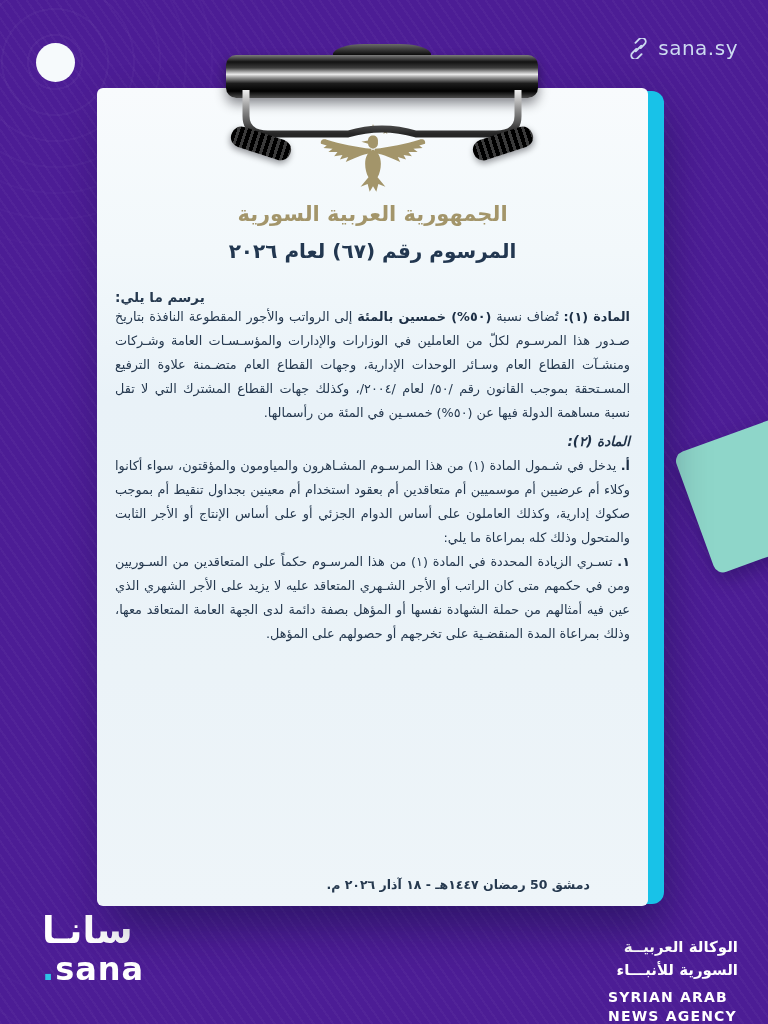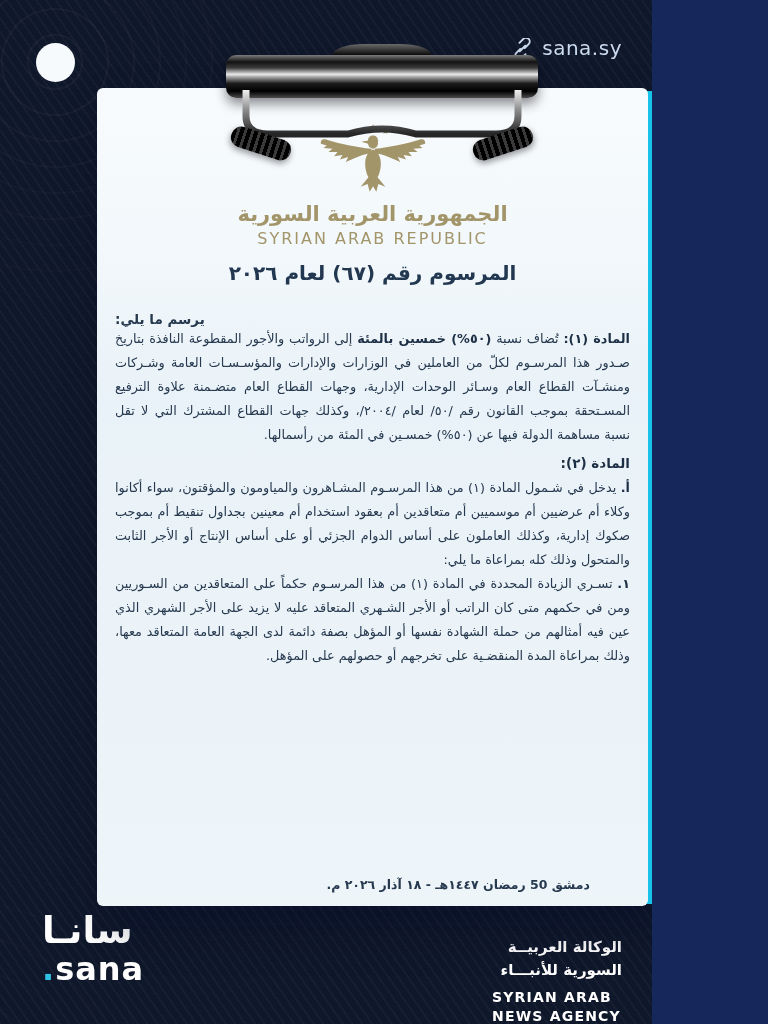--- a/index.html
+++ b/index.html
@@ -1,18 +1,18 @@
 <!DOCTYPE html>
 <html lang="ar"><head>
 <meta charset="utf-8">
 <style>
   * { margin:0; padding:0; box-sizing:border-box; }
   html,body { width:768px; height:1024px; overflow:hidden; }
   body { font-family:"DejaVu Sans", sans-serif; background:#16275c; }
-  .canvas { position:relative; width:652px; height:1024px; background:#0f172a; overflow:hidden; }
+  .canvas { position:relative; width:768px; height:1024px; background:#4c1d95; overflow:hidden; }
 
   
   .stripes { position:absolute; inset:0;
     background:repeating-linear-gradient(55deg, rgba(255,255,255,0.03) 0 2px, transparent 2px 8px); }
   .ripples-top { position:absolute; left:0; top:0; width:300px; height:300px; opacity:.75;
     background:repeating-radial-gradient(circle at 55px 62px, rgba(255,255,255,0.055) 0 2px, transparent 2px 26px);
     -webkit-mask-image:radial-gradient(circle at 55px 62px, #000 0%, transparent 78%);
     mask-image:radial-gradient(circle at 55px 62px, #000 0%, transparent 78%); }
   .ripples-bottom { position:absolute; left:-60px; bottom:-80px; width:340px; height:300px; opacity:.4;
     background:repeating-radial-gradient(circle at 30px 270px, rgba(255,255,255,0.05) 0 2px, transparent 2px 34px);
@@ -53,21 +53,21 @@
   
   .emblem { display:flex; justify-content:center; }
   .country-ar { text-align:center; color:#a3956a; font-weight:bold; font-size:21px; margin-top:2px; }
   .country-en { text-align:center; color:#a3956a; font-size:16px; letter-spacing:2px; margin-top:3px; }
   .decree-title { text-align:center; color:#223750; font-weight:bold; font-size:20px; margin-top:13px; direction:rtl; }
   .preamble { direction:rtl; text-align:right; color:#26394f; font-weight:bold; font-size:12.5px;
     line-height:22px; margin-top:15px; }
   .lead { direction:rtl; text-align:left; color:#26394f; font-weight:bold; font-size:13.5px; margin-top:26px; }
   .body-par { direction:rtl; text-align:justify; color:#26394f; font-size:12.8px; line-height:24px; }
   .body-par b { color:#1d2f45; }
-  .art-label { direction:rtl; text-align:right; color:#1d2f45; font-weight:bold; font-size:13.5px; line-height:26px; margin-top:3px; }
+  .art-label { direction:rtl; text-align:right; color:#1d2f45; font-weight:bold; font-size:13.5px; line-height:26px; margin-top:3px;font-style:italic; }
   .dateline { direction:rtl; text-align:right; padding-left:6px; padding-right:40px; color:#26394f;
     font-weight:bold; font-size:12.5px; margin-top:auto; }
 
   
   .sana-logo { position:absolute; left:42px; top:912px; color:#fff; line-height:1; }
   .sana-logo .ar { font-size:37px; font-weight:bold; letter-spacing:2px; }
   .sana-logo .en { font-size:32px; font-weight:bold; margin-top:4px; letter-spacing:1px; }
   .sana-logo .cyan-dot { color:#2fc2e5; }
   .agency { position:absolute; right:30px; top:936px; color:#fff; width:130px; }
   .agency .ar { direction:rtl; text-align:right; font-weight:bold; font-size:15px; line-height:1.5; }
@@ -103,21 +103,20 @@
           <polygon points="55,5 55.9,7.8 58.8,7.8 56.5,9.5 57.4,12.2 55,10.5 52.6,12.2 53.5,9.5 51.2,7.8 54.1,7.8"></polygon>
           <polygon points="70,0 70.9,2.8 73.8,2.8 71.5,4.5 72.4,7.2 70,5.5 67.6,7.2 68.5,4.5 66.2,2.8 69.1,2.8"></polygon>
           <polygon points="85,5 85.9,7.8 88.8,7.8 86.5,9.5 87.4,12.2 85,10.5 82.6,12.2 83.5,9.5 81.2,7.8 84.1,7.8"></polygon>
           <path d="M68,30 C50,28 30,24 14,19 C9,17.5 6,20 7,24 L14,26 L10,29 L21,30 L16,34 L27,34 L23,39 L33,37.5 L30,43 L40,40 L37,46 L46,42 L52,39.5 C57,37.5 62,36 68,35.5 Z"></path>
           <path transform="matrix(-1,0,0,1,140,0)" d="M68,30 C50,28 30,24 14,19 C9,17.5 6,20 7,24 L14,26 L10,29 L21,30 L16,34 L27,34 L23,39 L33,37.5 L30,43 L40,40 L37,46 L46,42 L52,39.5 C57,37.5 62,36 68,35.5 Z"></path>
           <path d="M70,14 C66.5,14 64,16.5 64,20 L56,21.5 L64,24 C64,27 66.5,29.5 70,30 C73.5,29.5 76,27 76,24 L76,20 C76,16.5 73.5,14 70,14 Z M70,31 C64,33.5 60.5,40 60.5,48 C60.5,54 62,60 64.5,64.5 L55,76 L63.5,72.5 L66,82 L70,75.5 L74,82 L76.5,72.5 L85,76 L75.5,64.5 C78,60 79.5,54 79.5,48 C79.5,40 76,33.5 70,31 Z"></path>
         </svg>
       </div>
 
       <div class="country-ar">الجمهورية العربية السورية</div>
-      <div class="country-en">SYRIAN ARAB REPUBLIC</div>
       <div class="decree-title">المرسوم رقم (٦٧) لعام ٢٠٢٦</div>
 
 
       <div class="lead">يرسم ما يلي:</div>
 
       <div class="body-par"><b>المادة (١):</b><span> تُضاف نسبة </span><b>(٥٠%) خمسين بالمئة</b><span> إلى الرواتب والأجور المقطوعة النافذة بتاريخ صـدور هذا المرسـوم لكلّ من العاملين في الوزارات والإدارات والمؤسـسـات العامة وشـركات ومنشـآت القطاع العام وسـائر الوحدات الإدارية، وجهات القطاع العام متضـمنة علاوة الترفيع المسـتحقة بموجب القانون رقم /٥٠/ لعام /٢٠٠٤/، وكذلك جهات القطاع المشترك التي لا تقل نسبة مساهمة الدولة فيها عن (٥٠%) خمسـين في المئة من رأسمالها.</span></div>
 
       <div class="art-label">المادة (٢):</div>
 
       <div class="body-par"><b>أ.</b><span> يدخل في شـمول المادة (١) من هذا المرسـوم المشـاهرون والمياومون والمؤقتون، سواء أكانوا وكلاء أم عرضيين أم موسميين أم متعاقدين أم بعقود استخدام أم معينين بجداول تنقيط أم بموجب صكوك إدارية، وكذلك العاملون على أساس الدوام الجزئي أو على أساس الإنتاج أو الأجر الثابت والمتحول وذلك كله بمراعاة ما يلي:</span></div>

